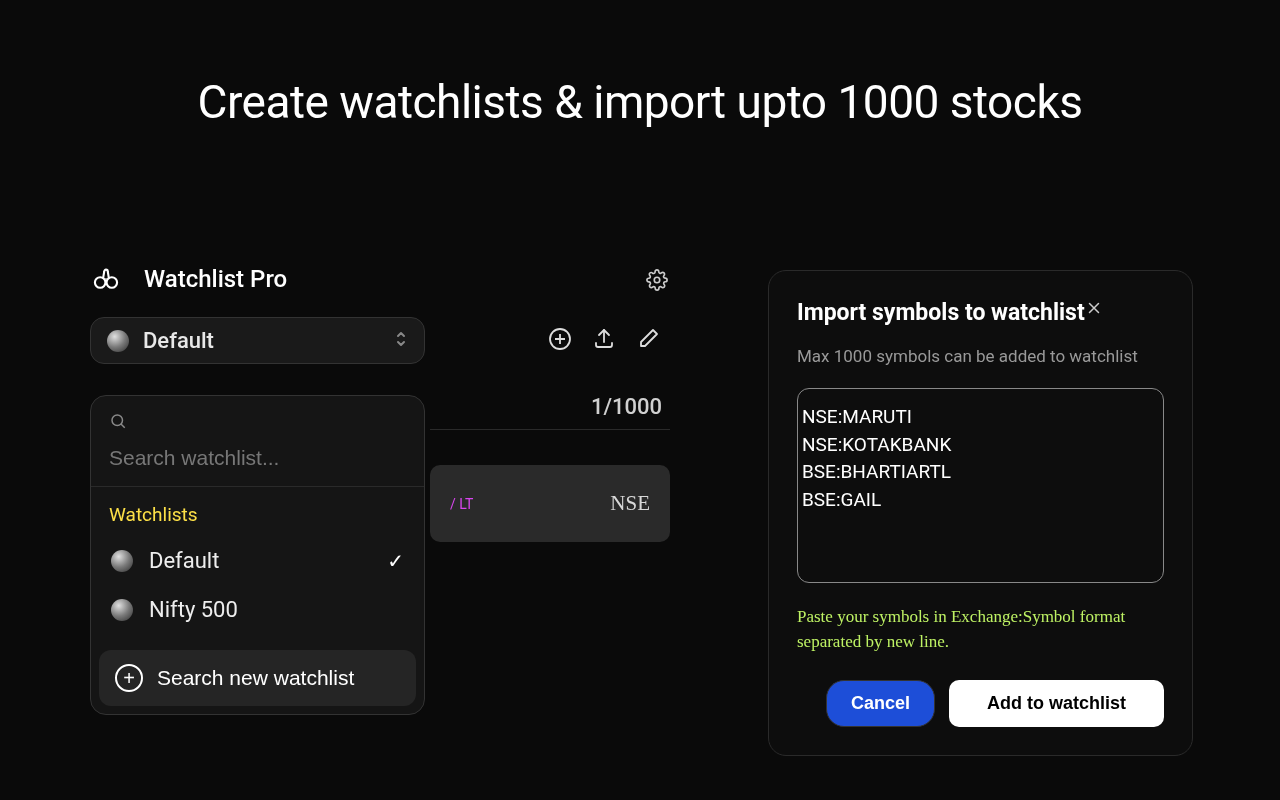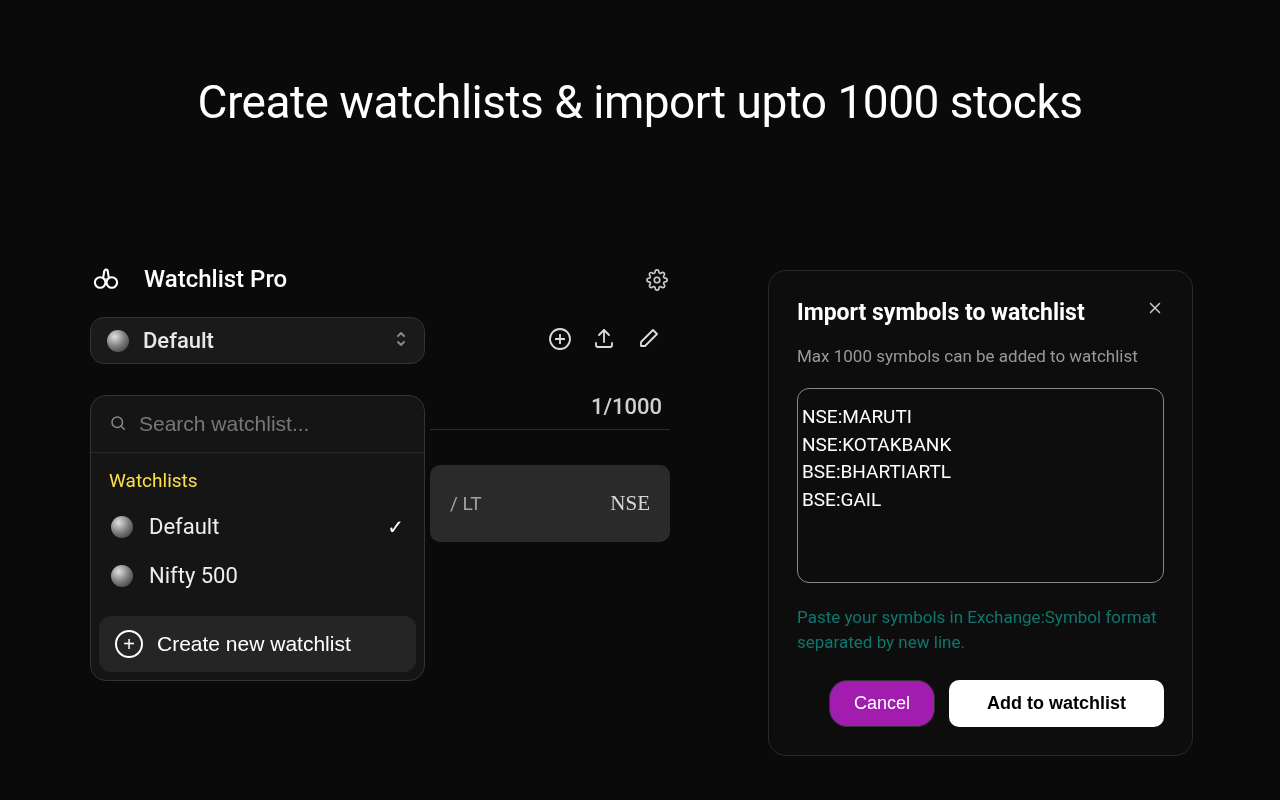--- a/index.html
+++ b/index.html
@@ -110,39 +110,40 @@
       top: 200px;
       left: 340px;
       width: 240px;
       background: #2a2a2a;
       border-radius: 10px;
       padding: 26px 20px;
       display: flex;
       justify-content: space-between;
       align-items: center;
     }
-    .lt-label { font-size: 19px; color: #a3a3a3; }
+    .lt-label { font-size: 14px; color: #d946ef; }
     .lt-exchange { font-size: 21px; color: #d8d8d8; font-weight: 500; font-family: Liberation Serif, serif; }
 
     
     .dropdown {
       position: absolute;
       top: 130px;
       left: 0;
       width: 335px;
       background: #151515;
       border: 1px solid #333;
       border-radius: 16px;
       z-index: 5;
       overflow: hidden;
     }
     .search-row {
-      display: flex; align-items: flex-end; gap: 12px;
+      display: flex; align-items: flex-start; gap: 12px;
       padding: 16px 18px;
       border-bottom: 1px solid #2a2a2a;
+      flex-direction: column;
     }
     .search-row svg { width: 18px; height: 18px; color: #888; }
     .search-input {
       background: none; border: none; outline: none;
       color: #fff; font-size: 21px; width: 100%;
     }
     .search-input::placeholder { color: #777; }
     .dd-section-label {
       padding: 16px 18px 10px 18px;
       font-size: 19px; color: #fde047;
@@ -178,49 +179,49 @@
       position: absolute;
       left: 768px;
       top: 195px;
       width: 425px;
       background: #0d0d0d;
       border: 1px solid #2a2a2a;
       border-radius: 18px;
       padding: 28px;
     }
     .modal-header {
-      display: flex; justify-content: space-between; align-items: flex-start;
+      display: flex; justify-content: flex-start; align-items: flex-start;
     }
     .modal-title { font-size: 23px; font-weight: 700; }
     .close-btn { background: none; border: none; color: #ccc; cursor: pointer; font-size: 18px; }
     .close-btn svg { width: 18px; height: 18px; }
     .modal-subtitle { font-size: 17px; color: #999; margin-top: 20px; }
     .modal-textarea {
       width: 100%;
       margin-top: 22px;
       background: #0d0d0d;
       border: 1.5px solid #888;
       border-radius: 12px;
       padding: 14px 4px;
       color: #fff;
       font-family: inherit;
       font-size: 19px;
       line-height: 1.45;
       resize: none;
       height: 195px;
       outline: none;
     }
-    .modal-hint { font-size: 17px; color: #0f766e; margin-top: 18px; line-height: 1.45; }
+    .modal-hint { font-size: 17px; color: #bef264; margin-top: 18px; line-height: 1.45; font-family: Liberation Serif, serif; }
     .modal-actions {
       display: flex; justify-content: flex-end; gap: 14px;
       margin-top: 26px;
     }
     .btn-cancel {
-      background: #a21caf; border: 1px solid #333; color: #fff;
-      padding: 12px 24px; border-radius: 18px; font-size: 18px; font-weight: 400;
+      background: #1d4ed8; border: 1px solid #333; color: #fff;
+      padding: 12px 24px; border-radius: 18px; font-size: 18px; font-weight: 700;
       cursor: pointer;
     }
     .btn-primary {
       background: #fff; border: none; color: #000;
       padding: 12px 38px; border-radius: 10px; font-size: 18px; font-weight: 600;
       cursor: pointer;
     }
   </style>
 </head>
 <body>
@@ -323,21 +324,21 @@
         <span class="check">✓</span>
       </div>
       <div class="dd-item">
         <div class="dd-item-left">
           <span class="grad-circle"></span>
           <span class="dd-item-label">Nifty 500</span>
         </div>
       </div>
       <button class="create-btn">
         <span class="plus-circle-big">+</span>
-        <span class="create-btn-label">Create new watchlist</span>
+        <span class="create-btn-label">Search new watchlist</span>
       </button>
     </div>
 
   </div>
 
   <div class="modal">
     <div class="modal-header">
       <div class="modal-title">Import symbols to watchlist</div>
       <button class="close-btn">
         <span>

